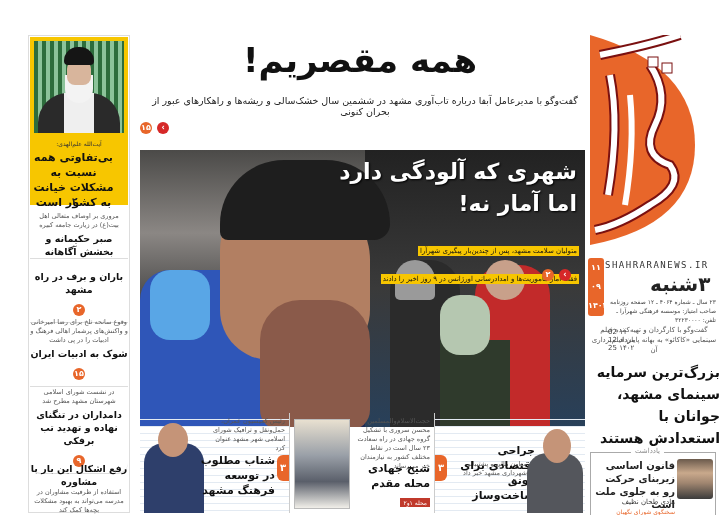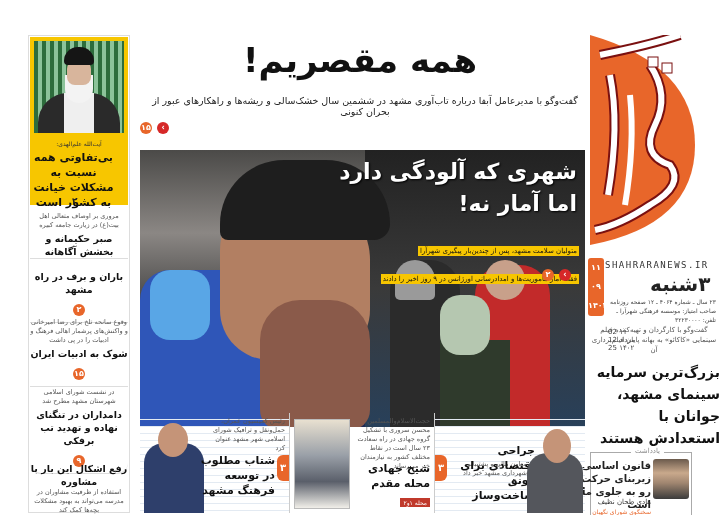--- a/index.html
+++ b/index.html
@@ -23,21 +23,21 @@
   .datesmall { left: 608px; top: 284px; font-size: 7px; color: #444; line-height: 8px; margin-top: 44px; }
   .dateline { left: 606px; top: 297px; width: 110px; font-size: 6px; color: #444; direction: rtl; text-align: right; line-height: 9px; }
 
   
   .right-story { left: 588px; top: 325px; width: 132px; }
   .right-story .kicker { font-size: 7px; color: #555; direction: rtl; text-align: center; line-height: 10px; }
   .right-story .title { font-size: 14px; font-weight: bold; color: #111; direction: rtl; text-align: right; line-height: 22px; margin-top: 6px; }
   .right-story .pg { text-align: center; margin-top: 4px; }
 
   
-  .editorial { left: 590px; top: 452px; width: 102px; height: 63px; border: 1px solid #aaa; border-bottom: none; }
+  .editorial { left: 590px; top: 452px; width: 126px; height: 63px; border: 1px solid #aaa; border-bottom: none; }
   .editorial .lbl { position: absolute; top: -6px; left: 40px; background: #fff; padding: 0 4px; font-size: 7px; color: #888; }
   .editorial .title { position: absolute; right: 40px; top: 6px; width: 85px; font-size: 10px; font-weight: bold; color: #222; direction: rtl; text-align: right; line-height: 13px; }
   .editorial .photo { position: absolute; right: 2px; top: 6px; width: 36px; height: 40px; background: linear-gradient(180deg, #6b5a4c 0%, #c9a98c 35%, #a08670 60%, #3b3b3b 100%); border-radius: 3px; }
   .editorial .author { position: absolute; right: 40px; top: 45px; font-size: 7px; color: #333; direction: rtl; }
   .editorial .role { position: absolute; right: 40px; top: 55px; font-size: 6px; color: #e8662a; direction: rtl; }
 
   
   .left-col { left: 28px; top: 35px; width: 102px; height: 478px; border: 1px solid #ddd; }
   .yellow-box { left: 30px; top: 37px; width: 98px; height: 168px; background: #f7c600; }
   .portrait { left: 34px; top: 41px; width: 90px; height: 92px; background: repeating-linear-gradient(90deg, #2d6d3c 0 4px, #8cc39a 4px 8px); overflow: hidden; }

